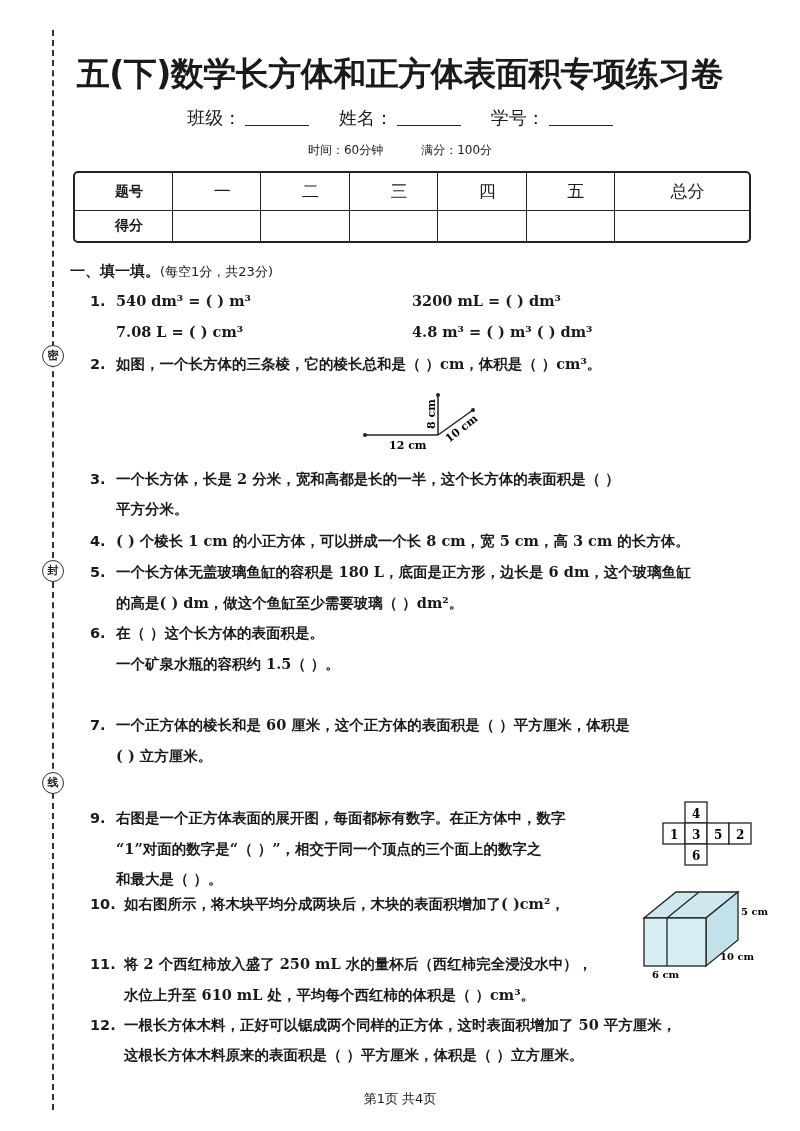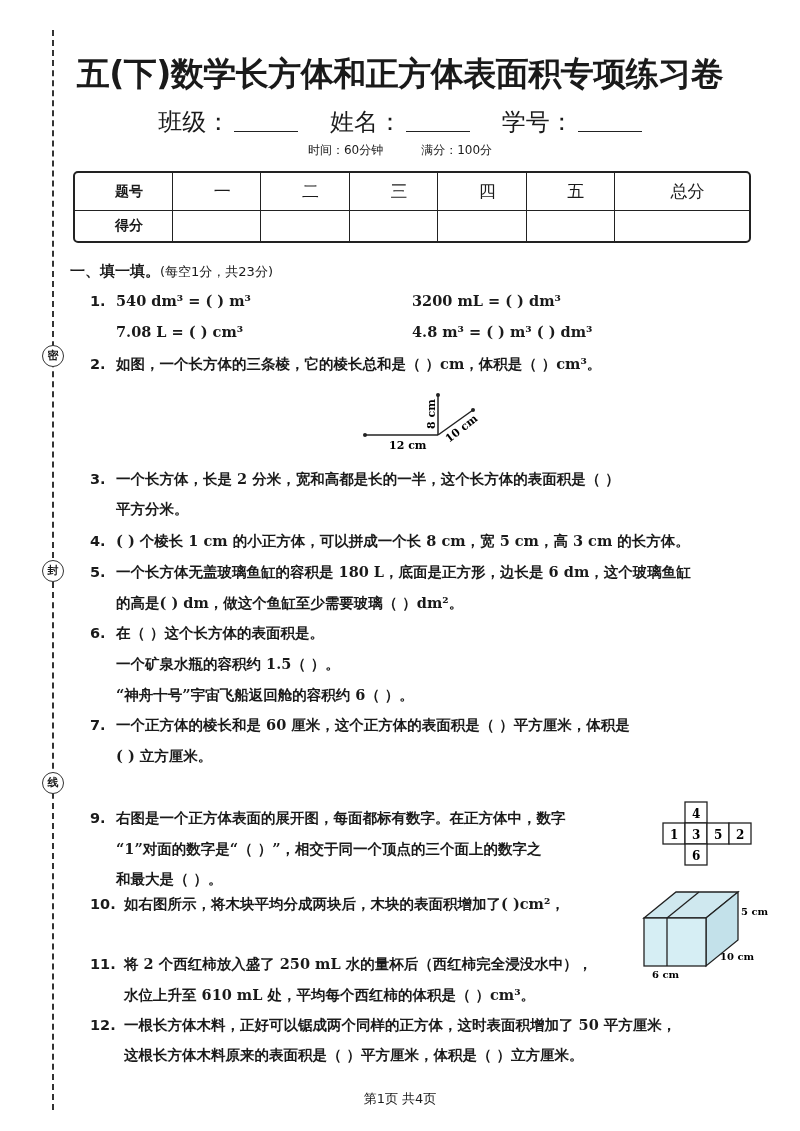--- a/index.html
+++ b/index.html
@@ -15,21 +15,21 @@
     position: absolute; left: 42px; width: 20px; height: 20px; border: 1.5px solid #333;
     border-radius: 50%; background: #fff; font-size: 11px; line-height: 20px; text-align: center;
     font-family: "DejaVu Sans", sans-serif; font-weight: bold;
   }
   .title {
     position: absolute; top: 52px; left: 0; width: 800px; text-align: center;
     font-family: "DejaVu Sans", sans-serif; font-weight: bold; font-size: 33px; letter-spacing: -0.5px;
   }
   .info-row {
     position: absolute; top: 106px; left: 0; width: 800px; text-align: center;
-    font-family: "DejaVu Sans", sans-serif; font-size: 24px;
+    font-family: "DejaVu Sans", sans-serif; font-size: 18px;
   }
   .info-row .blank { display: inline-block; width: 64px; border-bottom: 1.5px solid #222; margin: 0 24px 0 4px; height: 18px; vertical-align: -2px; }
   .time-row {
     position: absolute; top: 142px; left: 0; width: 800px; text-align: center;
     font-family: "DejaVu Sans", sans-serif; font-size: 12px;
   }
   .time-row span + span { margin-left: 38px; }
   table.score {
     position: absolute; top: 171px; left: 73px; width: 678px; height: 72px;
     border-collapse: separate; border-spacing: 0; border: 2px solid #222; border-radius: 5px;
@@ -138,21 +138,20 @@
 
   <div class="line" style="left:90px; top:563px">
     <span class="qnum">5.</span><span>一个长方体无盖玻璃鱼缸的容积是 180 L，底面是正方形，边长是 6 dm，这个玻璃鱼缸</span>
   </div>
   <div class="line" style="left:116px; top:594px">的高是(          ) dm，做这个鱼缸至少需要玻璃（          ）dm²。</div>
 
   <div class="line" style="left:90px; top:624px">
     <span class="qnum">6.</span><span>在（      ）这个长方体的表面积是。</span>
   </div>
   <div class="line" style="left:116px; top:655px">一个矿泉水瓶的容积约 1.5（          ）。</div>
-  <div class="line" style="left:116px; top:686px">“神舟十号”宇宙飞船返回舱的容积约 6（          ）。</div>
 
   <div class="line" style="left:90px; top:716px">
     <span class="qnum">7.</span><span>一个正方体的棱长和是 60 厘米，这个正方体的表面积是（          ）平方厘米，体积是</span>
   </div>
   <div class="line" style="left:116px; top:747px">(          ) 立方厘米。</div>
 
 
   <div class="line" style="left:90px; top:809px">
     <span class="qnum">9.</span><span>右图是一个正方体表面的展开图，每面都标有数字。在正方体中，数字</span>
   </div>

